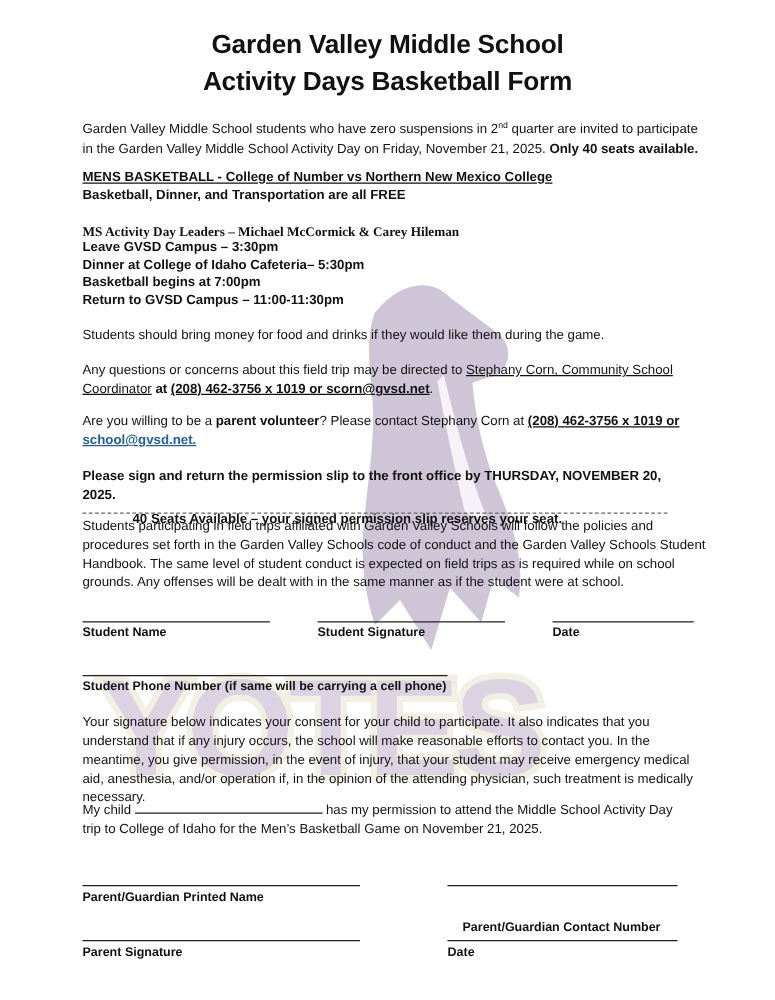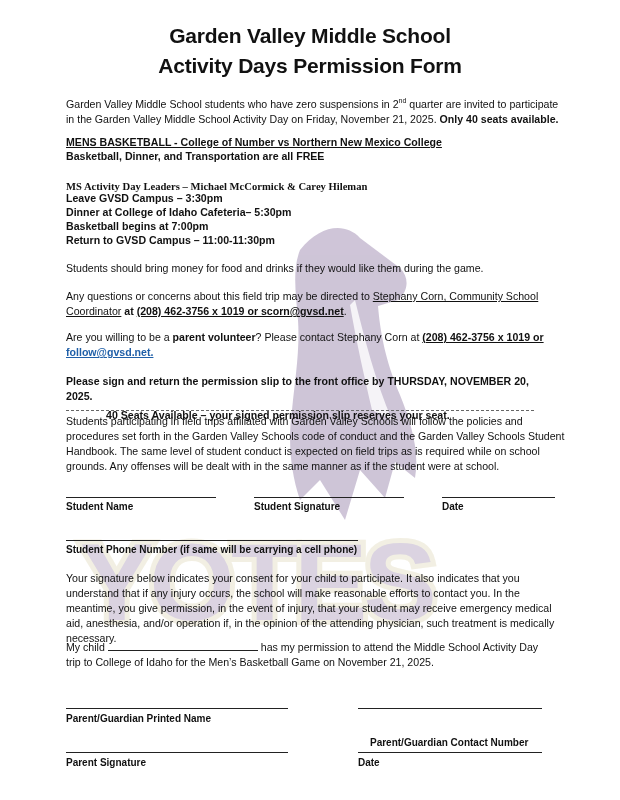--- a/index.html
+++ b/index.html
@@ -27,21 +27,21 @@
     <path d="M355 300 C365 340 375 380 392 420 L372 410 C365 380 356 340 350 305 Z" fill="#ffffff" opacity="0.8"></path>
   </g>
   <g opacity="0.5" font-family="Liberation Sans, sans-serif" font-weight="bold" font-size="110">
     <text x="80" y="620" fill="#b8a9c4" stroke="#e6e1c8" stroke-width="10" paint-order="stroke" letter-spacing="-4">YOTES</text>
   </g>
 </svg>
 
 <div class="page">
 
   <div class="title t1">Garden Valley Middle School</div>
-  <div class="title t2">Activity Days Permission Form</div>
+  <div class="title t2">Activity Days Basketball Form</div>
 
   <div class="p" style="top:93px; width:500px;">
     <span>Garden Valley Middle School students who have zero suspensions in 2</span><sup style="font-size:7px;">nd</sup><span> quarter are invited to participate in the Garden Valley Middle School Activity Day on Friday, November 21, 2025. </span><span class="b">Only 40 seats available.</span>
   </div>
 
   <div class="p b u" style="top:135px;">MENS BASKETBALL - College of Number vs Northern New Mexico College</div>
   <div class="p b" style="top:149px;">Basketball, Dinner, and Transportation are all FREE</div>
 
   <div class="p b" style="top:179px;font-family:Liberation Serif, serif;">MS Activity Day Leaders – Michael McCormick &amp; Carey Hileman</div>
   <div class="p b" style="top:191px;">Leave GVSD Campus – 3:30pm</div>
@@ -49,21 +49,21 @@
   <div class="p b" style="top:219px;">Basketball begins at 7:00pm</div>
   <div class="p b" style="top:233px;">Return to GVSD Campus – 11:00-11:30pm</div>
 
   <div class="p" style="top:261px;">Students should bring money for food and drinks if they would like them during the game.</div>
 
   <div class="p" style="top:289px; width:480px;">
     <span>Any questions or concerns about this field trip may be directed to </span><span class="u">Stephany Corn, Community School Coordinator</span><span class="b"> at </span><span class="b u">(208) 462-3756 x 1019 or scorn@gvsd.net</span><span>.</span>
   </div>
 
   <div class="p" style="top:330px; width:480px;">
-    <span>Are you willing to be a </span><span class="b" style="">parent volunteer</span><span>? Please contact Stephany Corn at </span><span class="b u">(208) 462-3756 x 1019 or</span><br><span class="link">follow@gvsd.net.</span>
+    <span>Are you willing to be a </span><span class="b" style="">parent volunteer</span><span>? Please contact Stephany Corn at </span><span class="b u">(208) 462-3756 x 1019 or</span><br><span class="link">school@gvsd.net.</span>
   </div>
 
   <div class="p b" style="top:374px;">Please sign and return the permission slip to the front office by THURSDAY, NOVEMBER 20, 2025.</div>
   <div class="p b" style="top:408px;margin-left:40px;">40 Seats Available – your signed permission slip reserves your seat.</div>
 
   <div class="dash"></div>
 
   <div class="p" style="top:414px; width:500px;">Students participating in field trips affiliated with Garden Valley Schools will follow the policies and procedures set forth in the Garden Valley Schools code of conduct and the Garden Valley Schools Student Handbook. The same level of student conduct is expected on field trips as is required while on school grounds. Any offenses will be dealt with in the same manner as if the student were at school.</div>
 
   <div class="sigline" style="left:66px; top:497px; width:150px;"></div>

